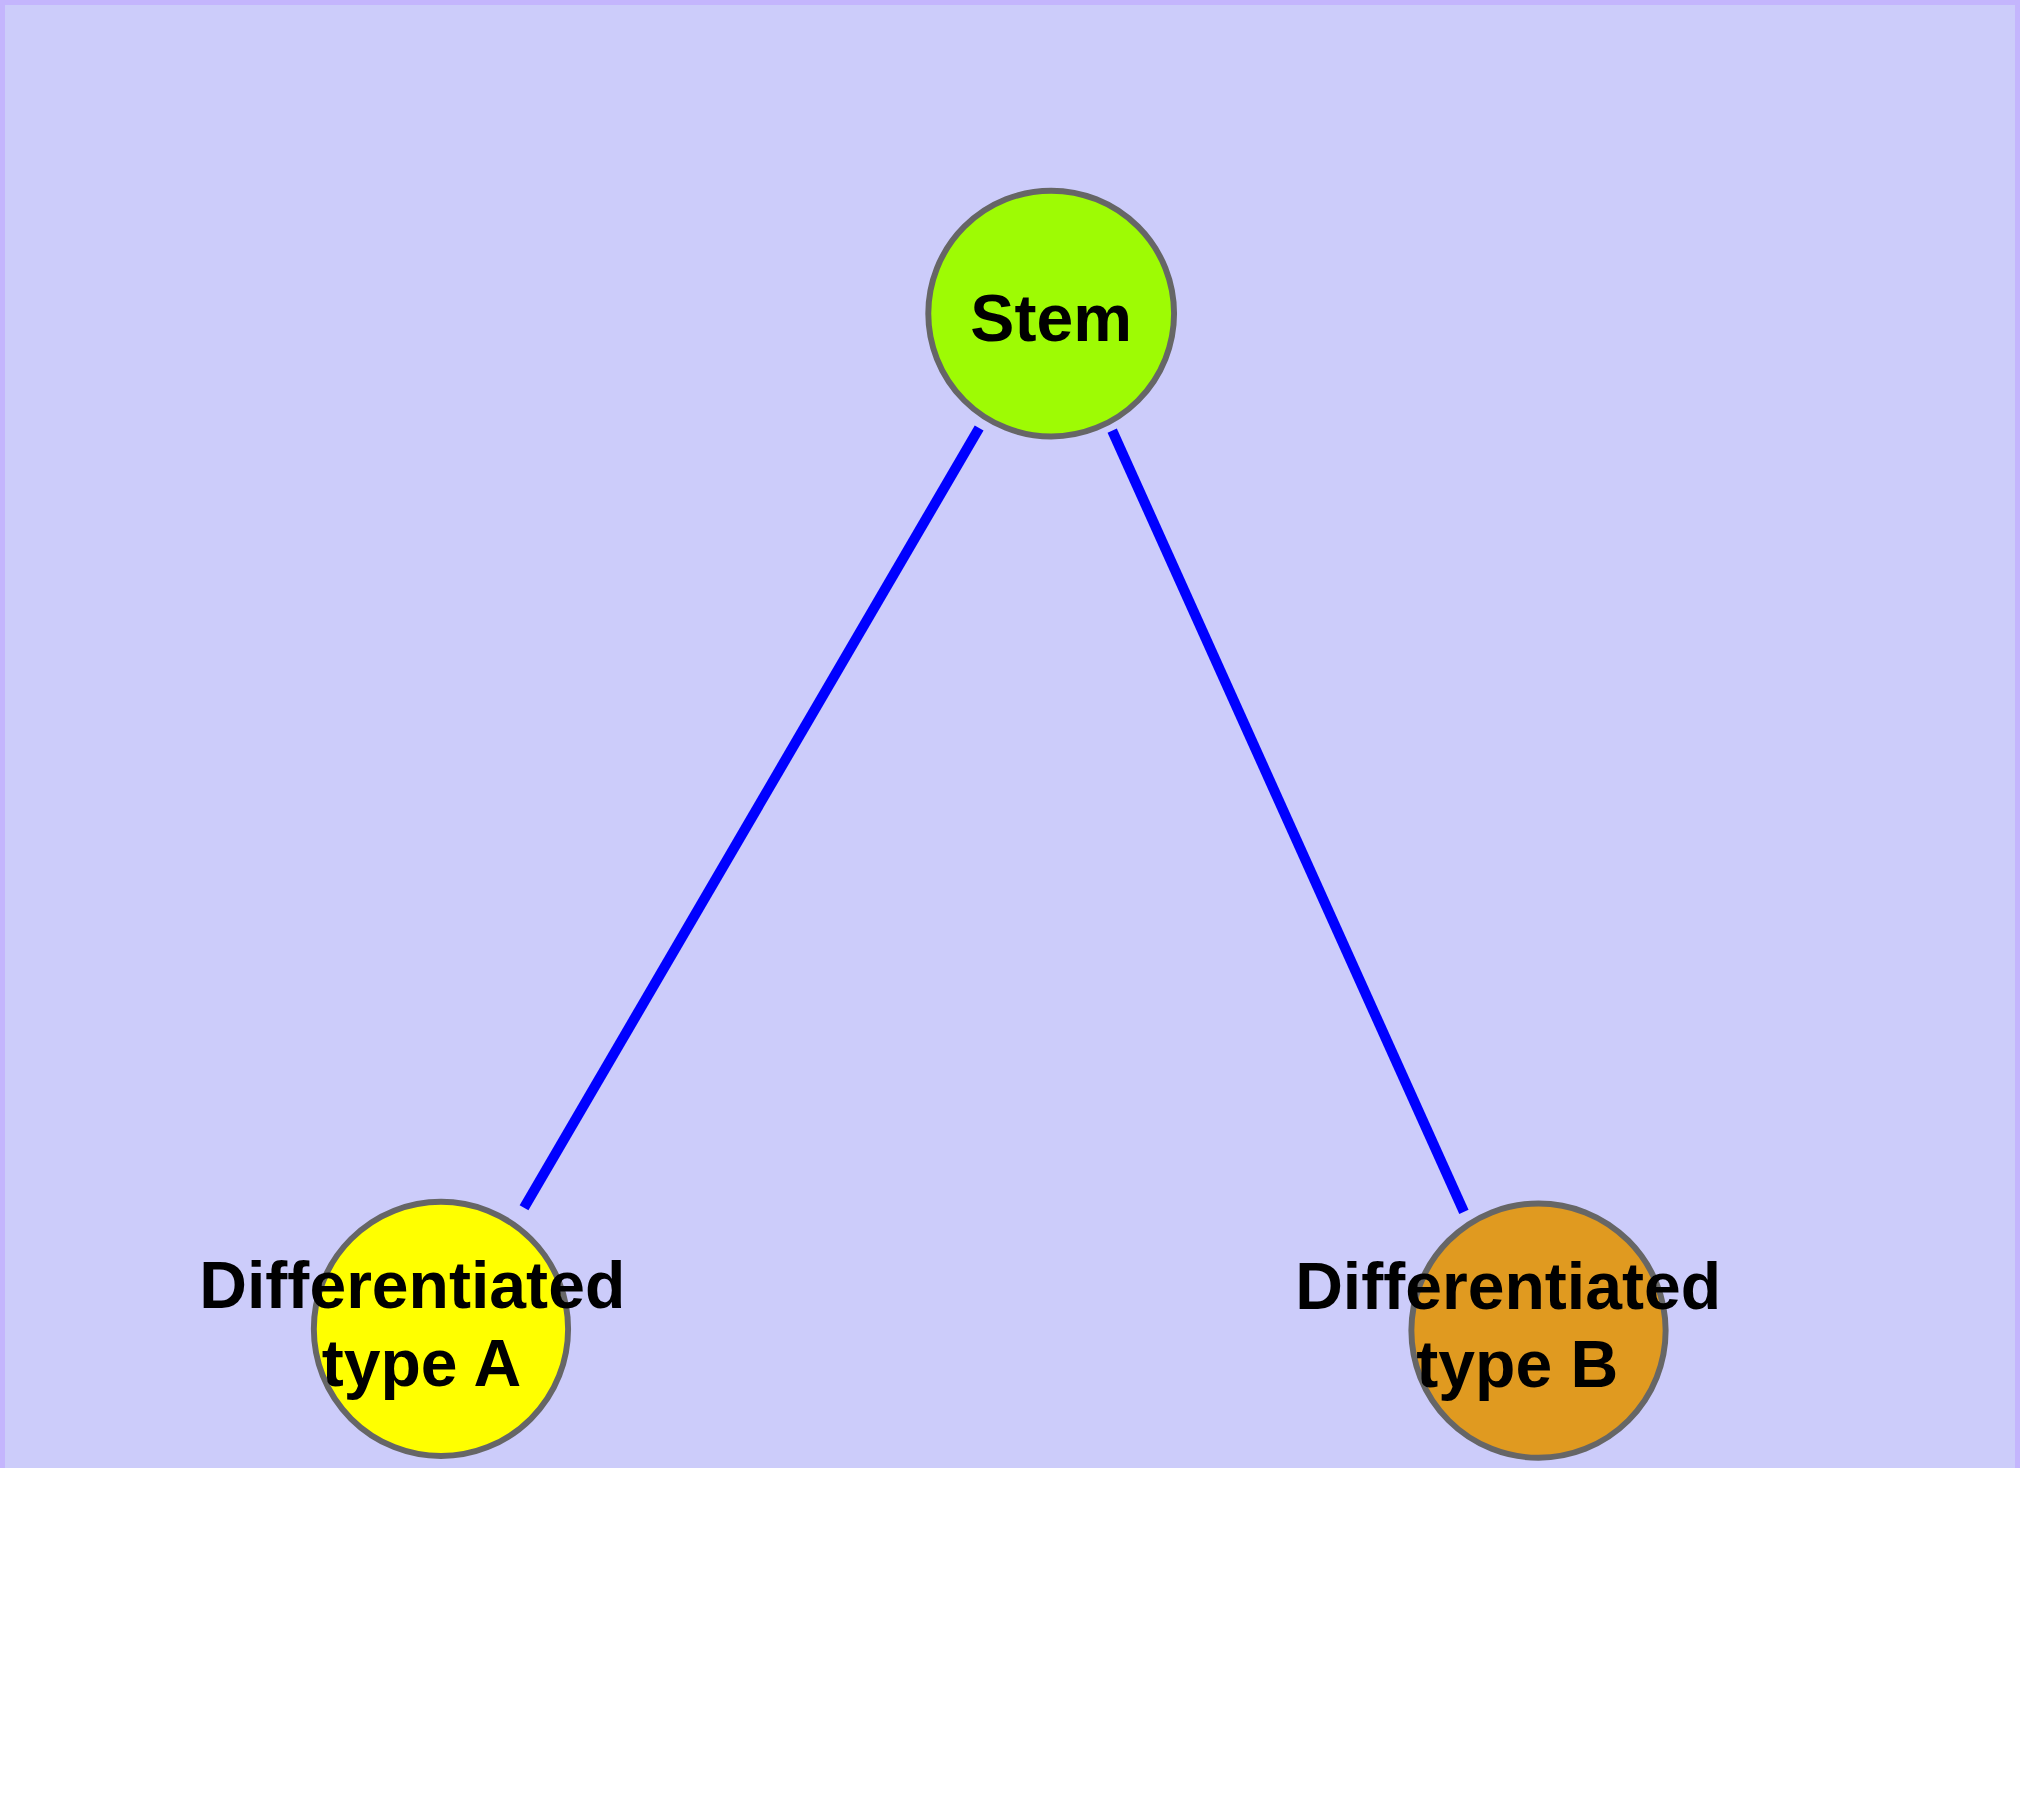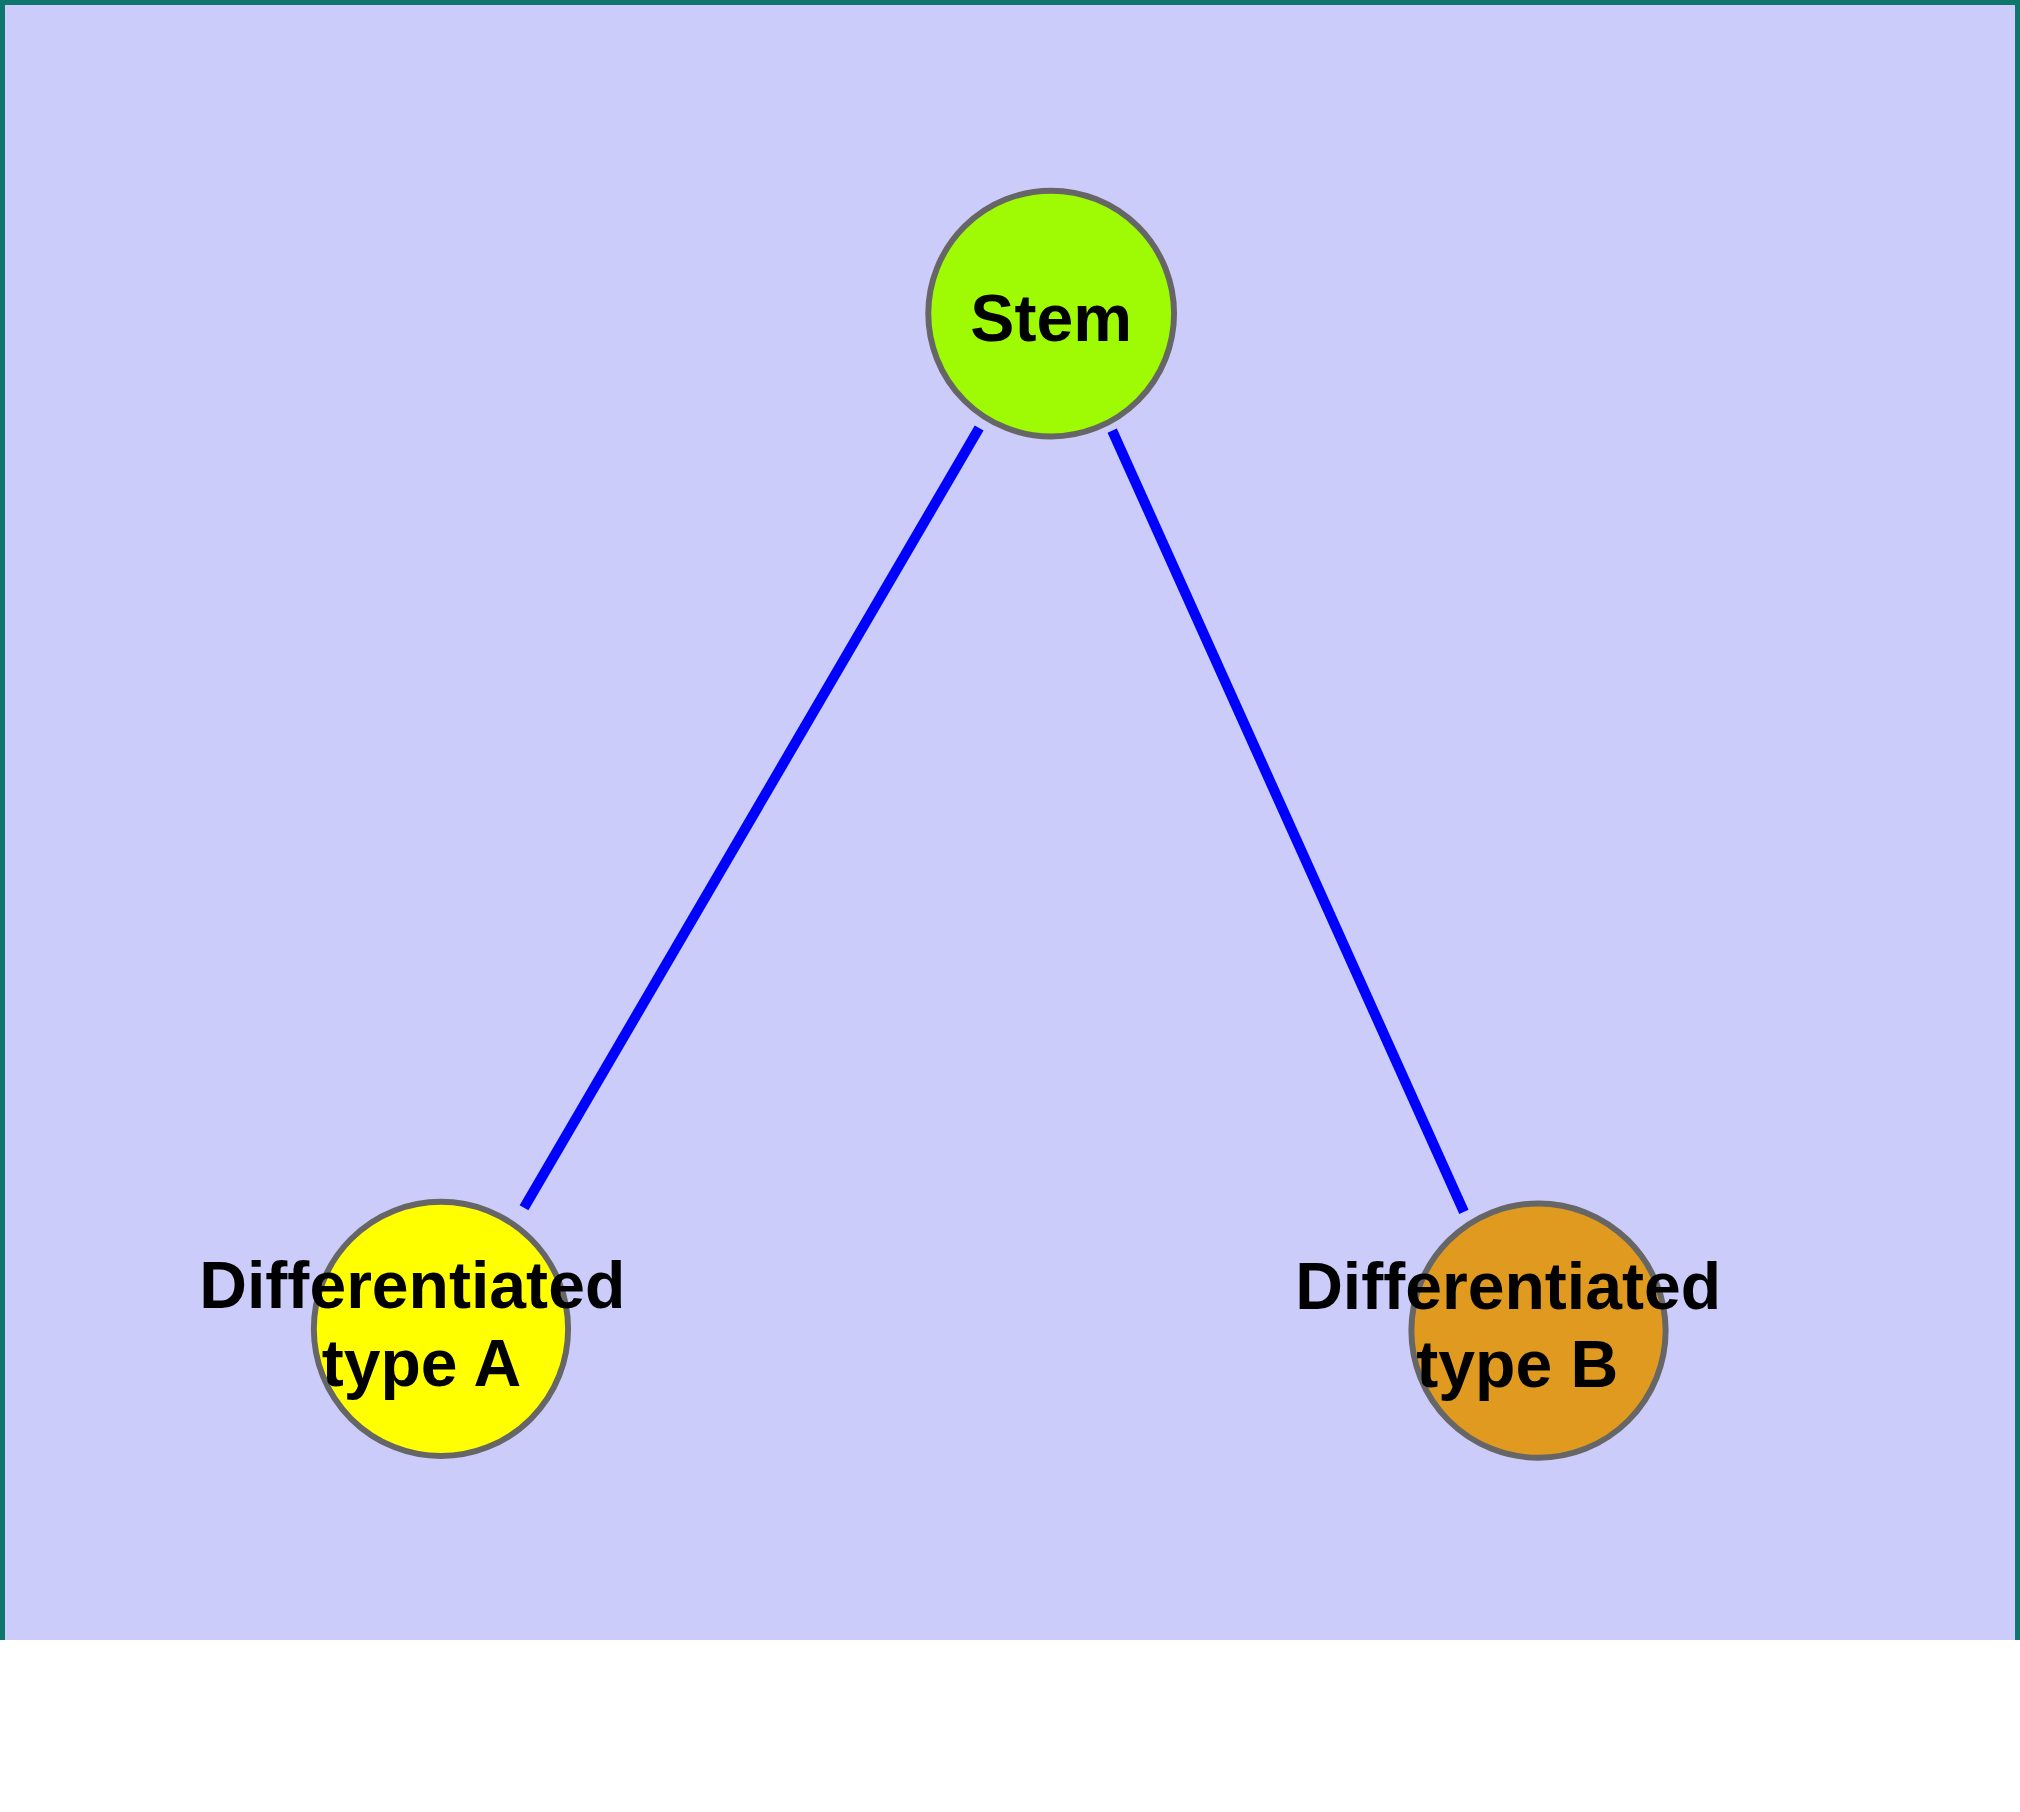--- a/index.html
+++ b/index.html
@@ -3,22 +3,22 @@
 <meta charset="utf-8">
 <style>
   html, body {
     margin: 0;
     padding: 0;
     background: #ffffff;
   }
   #root {
     position: relative;
     width: 2021px;
-    height: 1640px;
-    background: #0f766e;
+    height: 1468px;
+    background: #c4b5fd;
     overflow: hidden;
     font-family: "Liberation Sans", "DejaVu Sans", sans-serif;
   }
   #canvas {
     position: absolute;
     left: 5.1px;
     top: 5.1px;
     width: 2010px;
     height: 1802px;
     background: #ccccfa;

